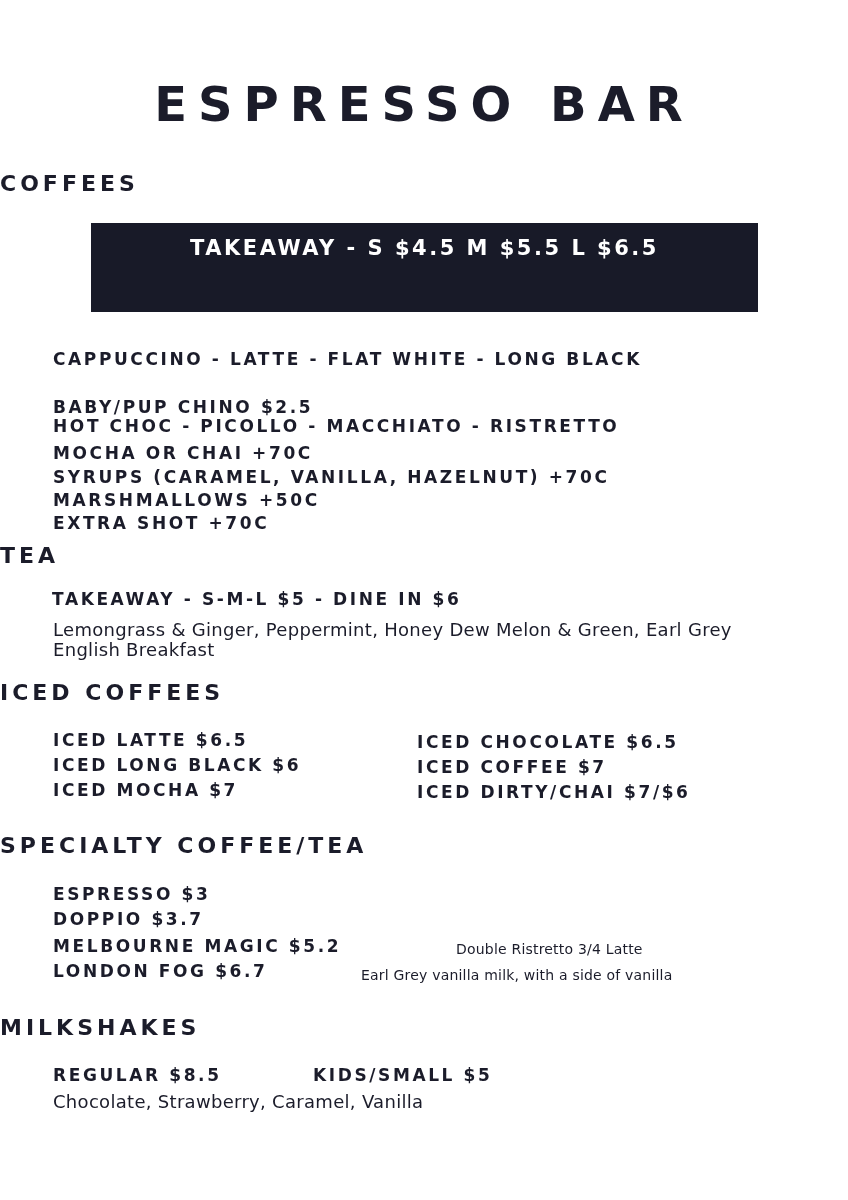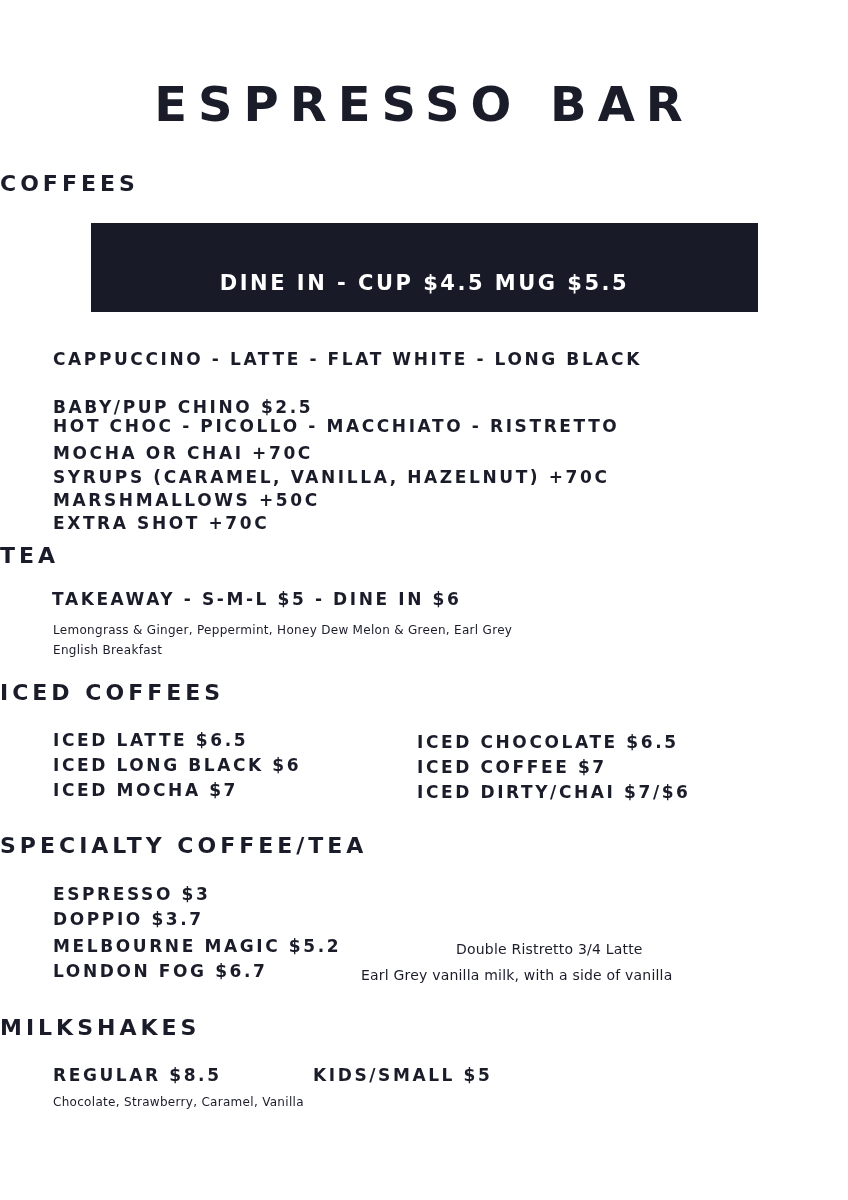--- a/index.html
+++ b/index.html
@@ -4,31 +4,31 @@
 <style>
   html, body { margin:0; padding:0; background:#ffffff; }
   body { width:848px; height:1200px; position:relative; overflow:hidden;
          font-family:"DejaVu Sans", sans-serif; color:#1b1c2a; }
   .abs { position:absolute; white-space:nowrap; }
   .title { left:0; width:848px; top:74px; text-align:center; font-size:48px; font-weight:bold; letter-spacing:11px; line-height:60px; }
   .h2 { left:0; width:848px; text-align:left; font-size:22px; font-weight:bold; letter-spacing:4px; line-height:34px; }
   .box { left:91px; top:223px; width:667px; height:89px; background:#181a28; color:#fff; }
   .box .line { position:absolute; left:0; width:667px; text-align:center; font-size:21px; font-weight:bold; letter-spacing:2.5px; }
   .item { font-size:17px; font-weight:bold; letter-spacing:2.6px; line-height:24px; left:53px; }
-  .small { font-size:12px; font-weight:normal; letter-spacing:0.3px; line-height:20px; }
+  .small { font-size:18px; font-weight:normal; letter-spacing:0.3px; line-height:20px; }
   .note { font-size:14px; font-weight:normal; letter-spacing:0.2px; }
 </style>
 </head>
 <body>
 
 <div class="abs title">ESPRESSO BAR</div>
 
 <div class="abs h2" style="top:167px;">COFFEES</div>
 <div class="abs box">
-  <div class="line" style="top:48px;">DINE IN - CUP $4.5 MUG $5.5</div>
+  <div class="line" style="top:13px;">TAKEAWAY - S $4.5 M $5.5 L $6.5</div>
 </div>
 <div class="abs item" style="top:347px;">CAPPUCCINO - LATTE - FLAT WHITE - LONG BLACK</div>
 <div class="abs item" style="top:371px;margin-top:43px;">HOT CHOC - PICOLLO - MACCHIATO - RISTRETTO</div>
 <div class="abs item" style="top:395px;">BABY/PUP CHINO $2.5</div>
 <div class="abs item" style="top:441px;">MOCHA OR CHAI +70C</div>
 <div class="abs item" style="top:465px;">SYRUPS (CARAMEL, VANILLA, HAZELNUT) +70C</div>
 <div class="abs item" style="top:488px;">MARSHMALLOWS +50C</div>
 <div class="abs item" style="top:511px;">EXTRA SHOT +70C</div>
 
 <div class="abs h2" style="top:539px;">TEA</div>

